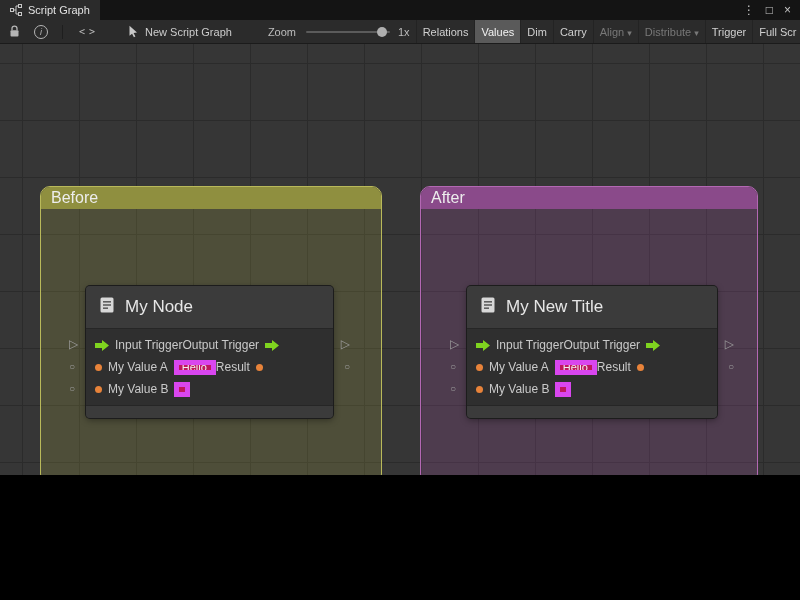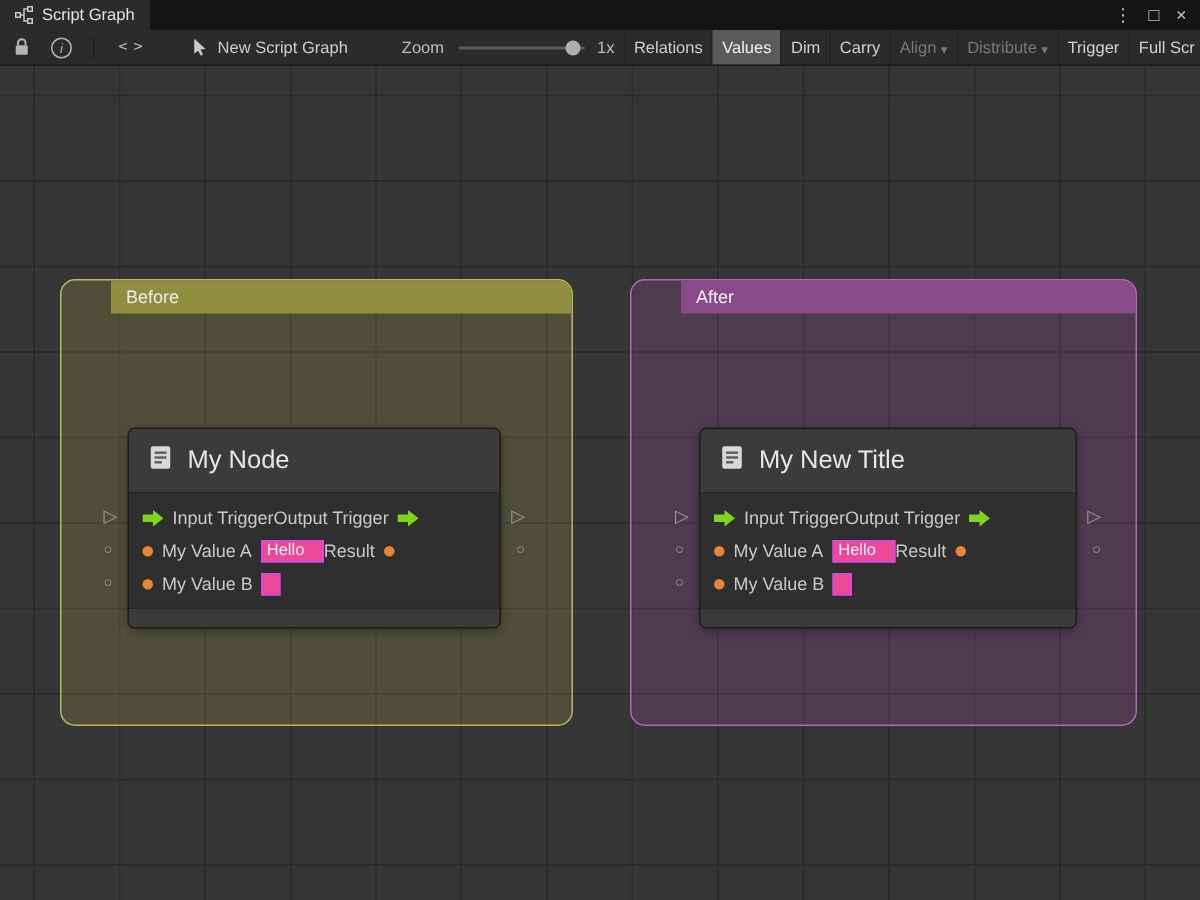--- a/index.html
+++ b/index.html
@@ -1,16 +1,16 @@
 <!DOCTYPE html>
 <html style="--green: #7FD41F; --orange: #E8833A; --before-border: #B9B95A; --before-header: #8F8F3F; --before-body: rgba(165,165,70,0.22); --after-border: #B368B3; --after-header: #8A4A8A; --after-body: rgba(165,80,165,0.22); --values-active: #5A5A5A;"><head>
 <meta charset="utf-8">
 <style>
   html,body{margin:0;padding:0;background:#000;}
-  .window{position:relative;width:800px;height:600px;overflow:hidden;background:#363636;
+  .window{position:relative;width:800px;height:475px;overflow:hidden;background:#363636;
           font-family:"Liberation Sans",sans-serif;user-select:none;}
 
   
   .tabbar{height:20px;background:#141414;display:flex;align-items:stretch;}
   .tab{display:flex;align-items:center;gap:6px;padding:0 10px;background:#2B2B2B;
        color:#E2E2E2;font-size:11px;}
   .tab-icon svg{display:block;}
   .win-controls{margin-left:auto;display:flex;align-items:center;gap:11px;
                 padding-right:9px;color:#C4C4C4;font-size:12px;}
   .win-controls span{cursor:default;line-height:1;}
@@ -42,42 +42,42 @@
   .caret{font-size:9px;position:relative;top:1px;}
 
   
   .canvas{position:relative;height:556px;background-color:#363636;
     background-image:linear-gradient(#2B2B2B 1px,transparent 1px),
                      linear-gradient(90deg,#2B2B2B 1px,transparent 1px);
     background-size:57px 57px;background-position:22px 19px;overflow:hidden;}
 
   
   .group{position:absolute;border-radius:10px;border:1px solid;overflow:hidden;}
-  .group-header{height:22px;display:flex;align-items:center;padding:0 10px;font-size:12px;
-                color:#EDEDED;margin-left:33px;}
+  .group-header{height:22px;display:flex;align-items:center;padding:0 10px;font-size:16px;
+                color:#EDEDED;}
   .group.before{left:40px;top:142px;width:340px;height:296px;
                 border-color:var(--before-border);background:var(--before-body);}
   .group.before .group-header{background:var(--before-header);}
   .group.after{left:420px;top:142px;width:336px;height:296px;
                border-color:var(--after-border);background:var(--after-body);}
   .group.after .group-header{background:var(--after-header);}
 
   
   .node-wrap{position:absolute;}
   .node{position:relative;background:#2F2F2F;border-radius:4px;overflow:hidden;
         box-shadow:0 0 0 1px #1C1C1C,0 2px 7px rgba(0,0,0,.4);}
   .node-header{height:42px;background:#3B3B3B;border-bottom:1px solid #262626;display:flex;
                align-items:center;gap:9px;padding:0 12px;font-size:17px;color:#E6E6E6;}
   .node-body{padding:5px 0;}
   .nrow{height:22px;display:flex;align-items:center;justify-content:flex-start;
         padding:0 9px;font-size:12px;color:#C9C9C9;}
   .pleft,.pright{display:flex;align-items:center;gap:6px;}
   .dot{width:7px;height:7px;border-radius:50%;background:var(--orange);}
   .arrow svg{display:block;}
-  .vfield{background:#ec4899;border:1px solid #d946ef;color:#F0F0F0;
+  .vfield{background:#be185d;border:5px solid #d946ef;color:#F0F0F0;
           font-family:"Liberation Sans",sans-serif;font-size:11px;height:15px;padding:0 3px;
           box-sizing:border-box;}
   .vfield.wide{width:42px;}
   .vfield.narrow{width:13px;}
   .node-footer{height:12px;background:#3B3B3B;border-top:1px solid #262626;}
 
   
   .ext{position:absolute;color:#9C9C9C;line-height:1;cursor:default;}
   .ext.l{left:-17px;}
   .ext.r{right:-17px;}

